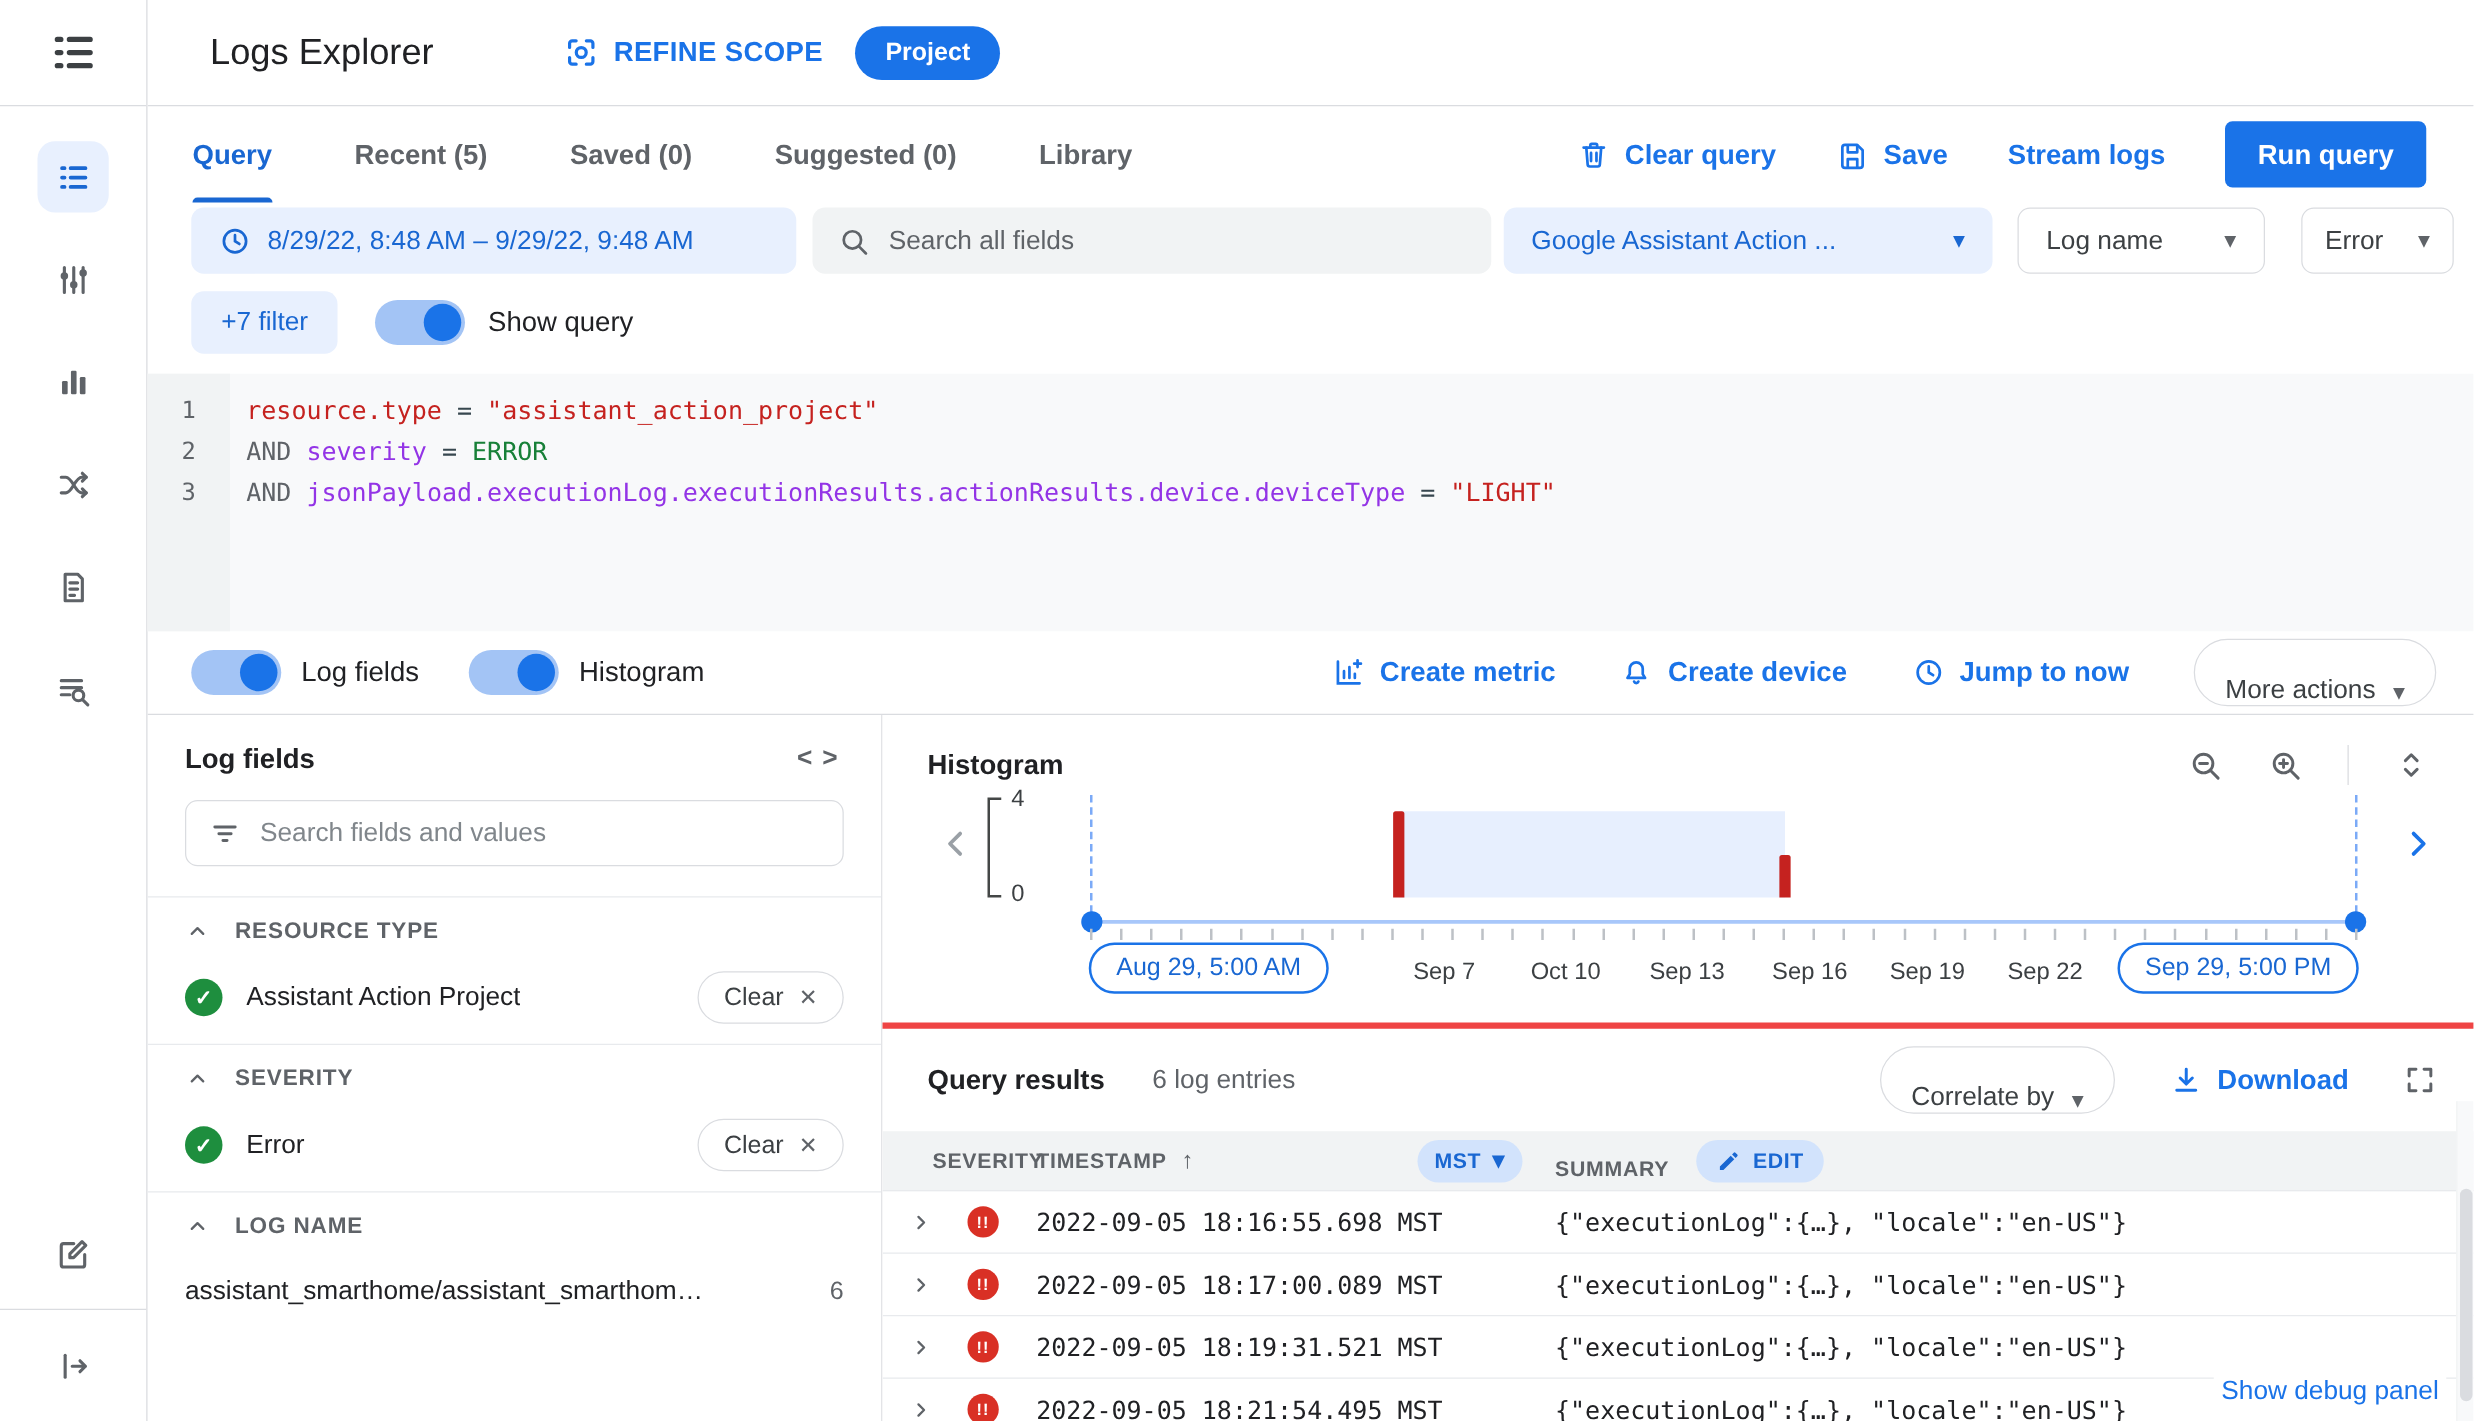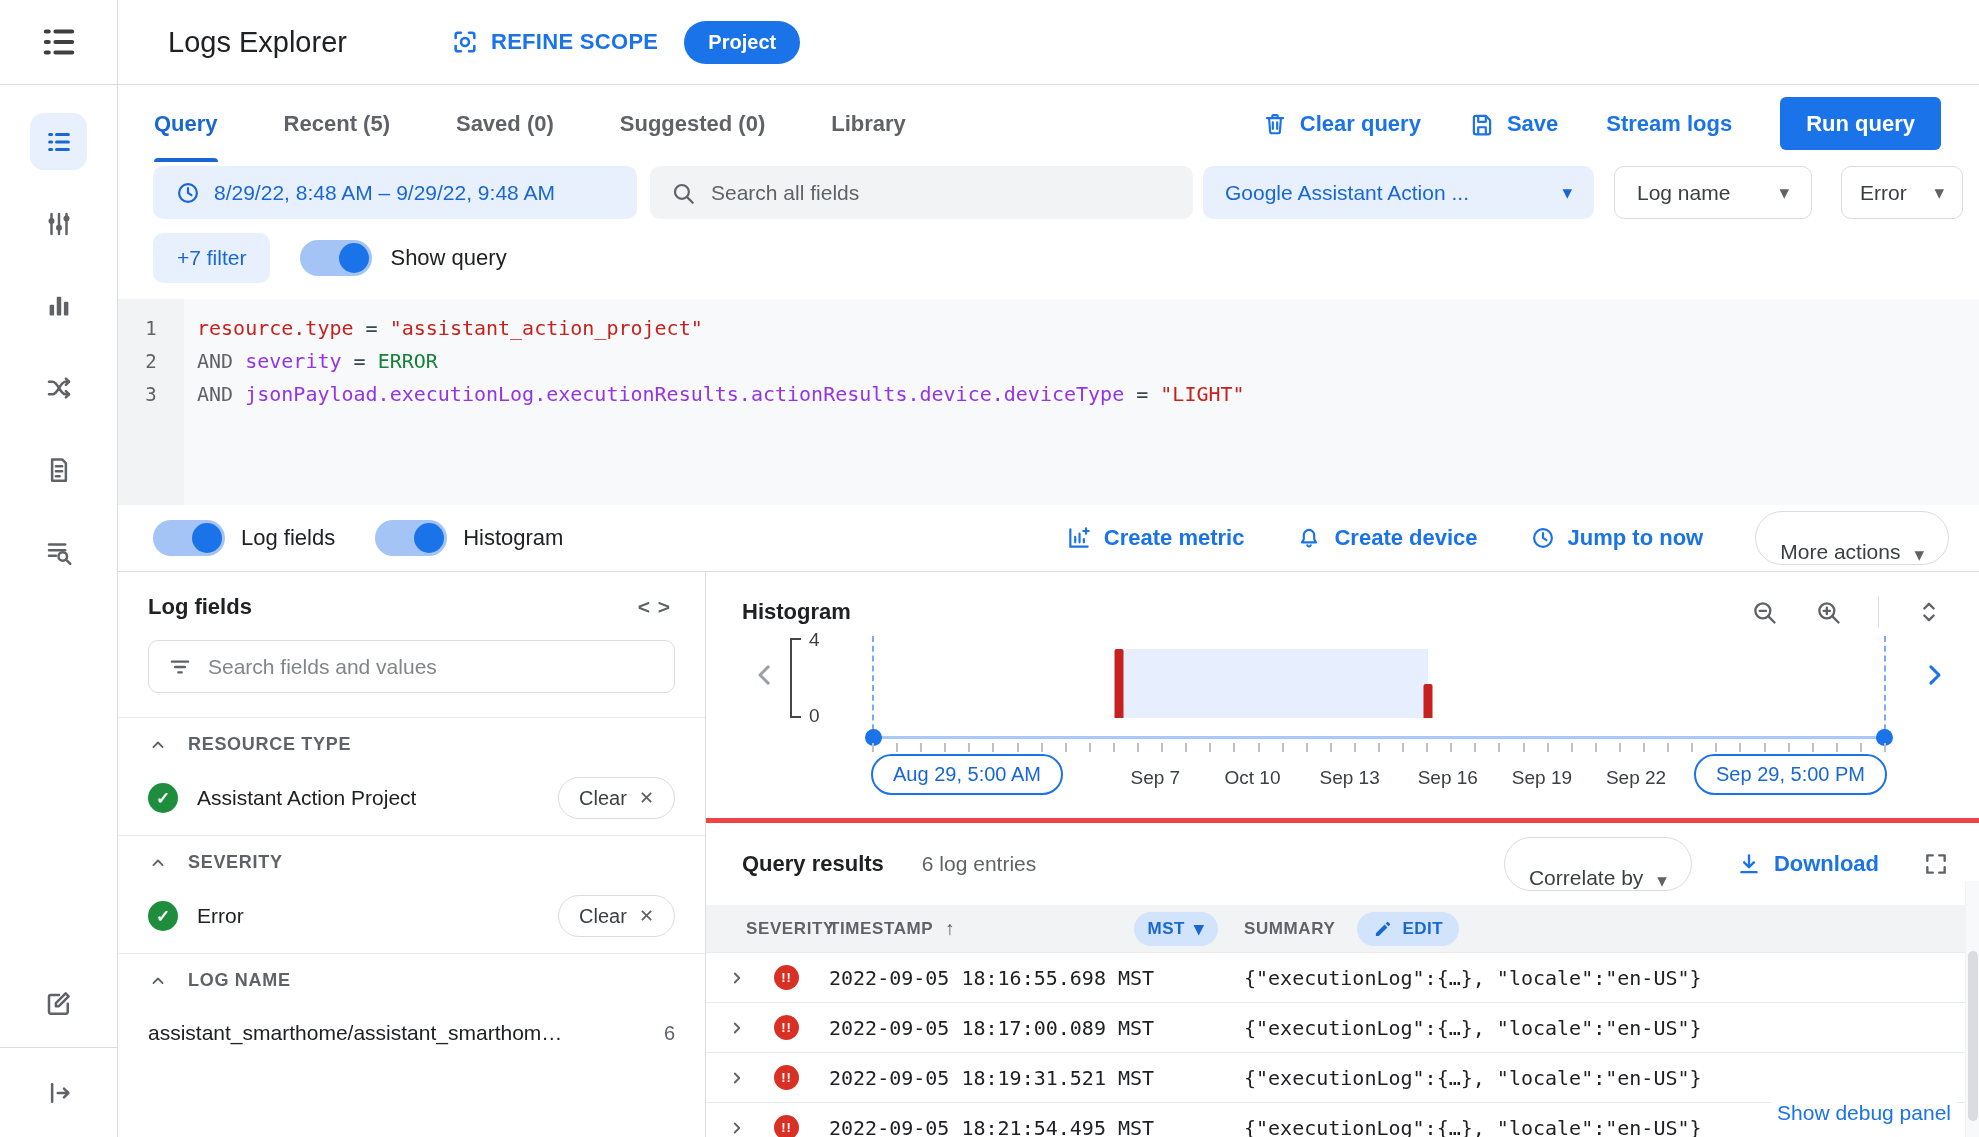--- a/index.html
+++ b/index.html
@@ -138,21 +138,21 @@
   
   .results{flex:1;position:relative;overflow:hidden;display:flex;flex-direction:column;border-top:5px solid #ef4444;}
   .res-head{display:flex;align-items:center;padding:14px 30px 14px 36px;}
   .res-count{margin-left:38px;color:#5f6368;font-size:21px;white-space:nowrap;}
   .res-actions{margin-left:auto;display:flex;align-items:center;gap:44px;}
   .table-head{display:flex;align-items:center;background:#f1f3f4;height:48px;min-height:48px;padding-left:22px;font-size:17px;font-weight:700;color:#5f6368;letter-spacing:.6px;border-bottom:1px solid #e8eaed;}
   .col-sev{width:101px;min-width:101px;padding-left:18px;}
   .col-ts{width:415px;min-width:415px;display:flex;align-items:center;gap:12px;}
   .sort{font-size:19px;color:#5f6368;font-weight:400;}
   .tz-pill{margin-left:auto;margin-right:26px;background:#d2e3fc;color:#1967d2;border-radius:17px;height:34px;display:flex;align-items:center;gap:9px;padding:0 14px;font-size:17px;font-weight:700;letter-spacing:.5px;}
-  .col-sum{flex:1;display:flex;align-items:center;gap:22px;min-width:0;}
+  .col-sum{flex:1;display:flex;align-items:flex-end;gap:22px;min-width:0;}
   .edit-pill{background:#d2e3fc;color:#1967d2;border-radius:17px;height:34px;display:flex;align-items:center;gap:9px;padding:0 16px;font-size:17px;font-weight:700;letter-spacing:.5px;}
   .rows{flex:1;overflow:hidden;}
   .trow{display:flex;align-items:center;height:50px;border-bottom:1px solid #e8eaed;padding-left:22px;}
   .expand{width:46px;min-width:46px;color:#5f6368;display:flex;align-items:center;cursor:pointer;}
   .errbadge{width:25px;height:25px;min-width:25px;border-radius:50%;background:#d93025;color:#fff;font-size:13px;font-weight:700;display:flex;align-items:center;justify-content:center;letter-spacing:1px;margin-right:30px;}
   .cell-ts{width:415px;min-width:415px;font-family:"DejaVu Sans Mono",monospace;font-size:20px;color:#202124;white-space:nowrap;}
   .cell-sum{flex:1;font-family:"DejaVu Sans Mono",monospace;font-size:20px;color:#202124;white-space:nowrap;overflow:hidden;}
   .vscroll{position:absolute;right:0;top:58px;bottom:0;width:14px;background:#f8f9fa;border-left:1px solid #f1f3f4;}
   .vthumb{position:absolute;left:2px;top:70px;width:10px;height:170px;border-radius:5px;background:#dadce0;}
   .debug-link{position:absolute;right:22px;bottom:8px;color:#1a73e8;font-size:21px;background:#fff;padding:4px 6px;cursor:pointer;white-space:nowrap;}

